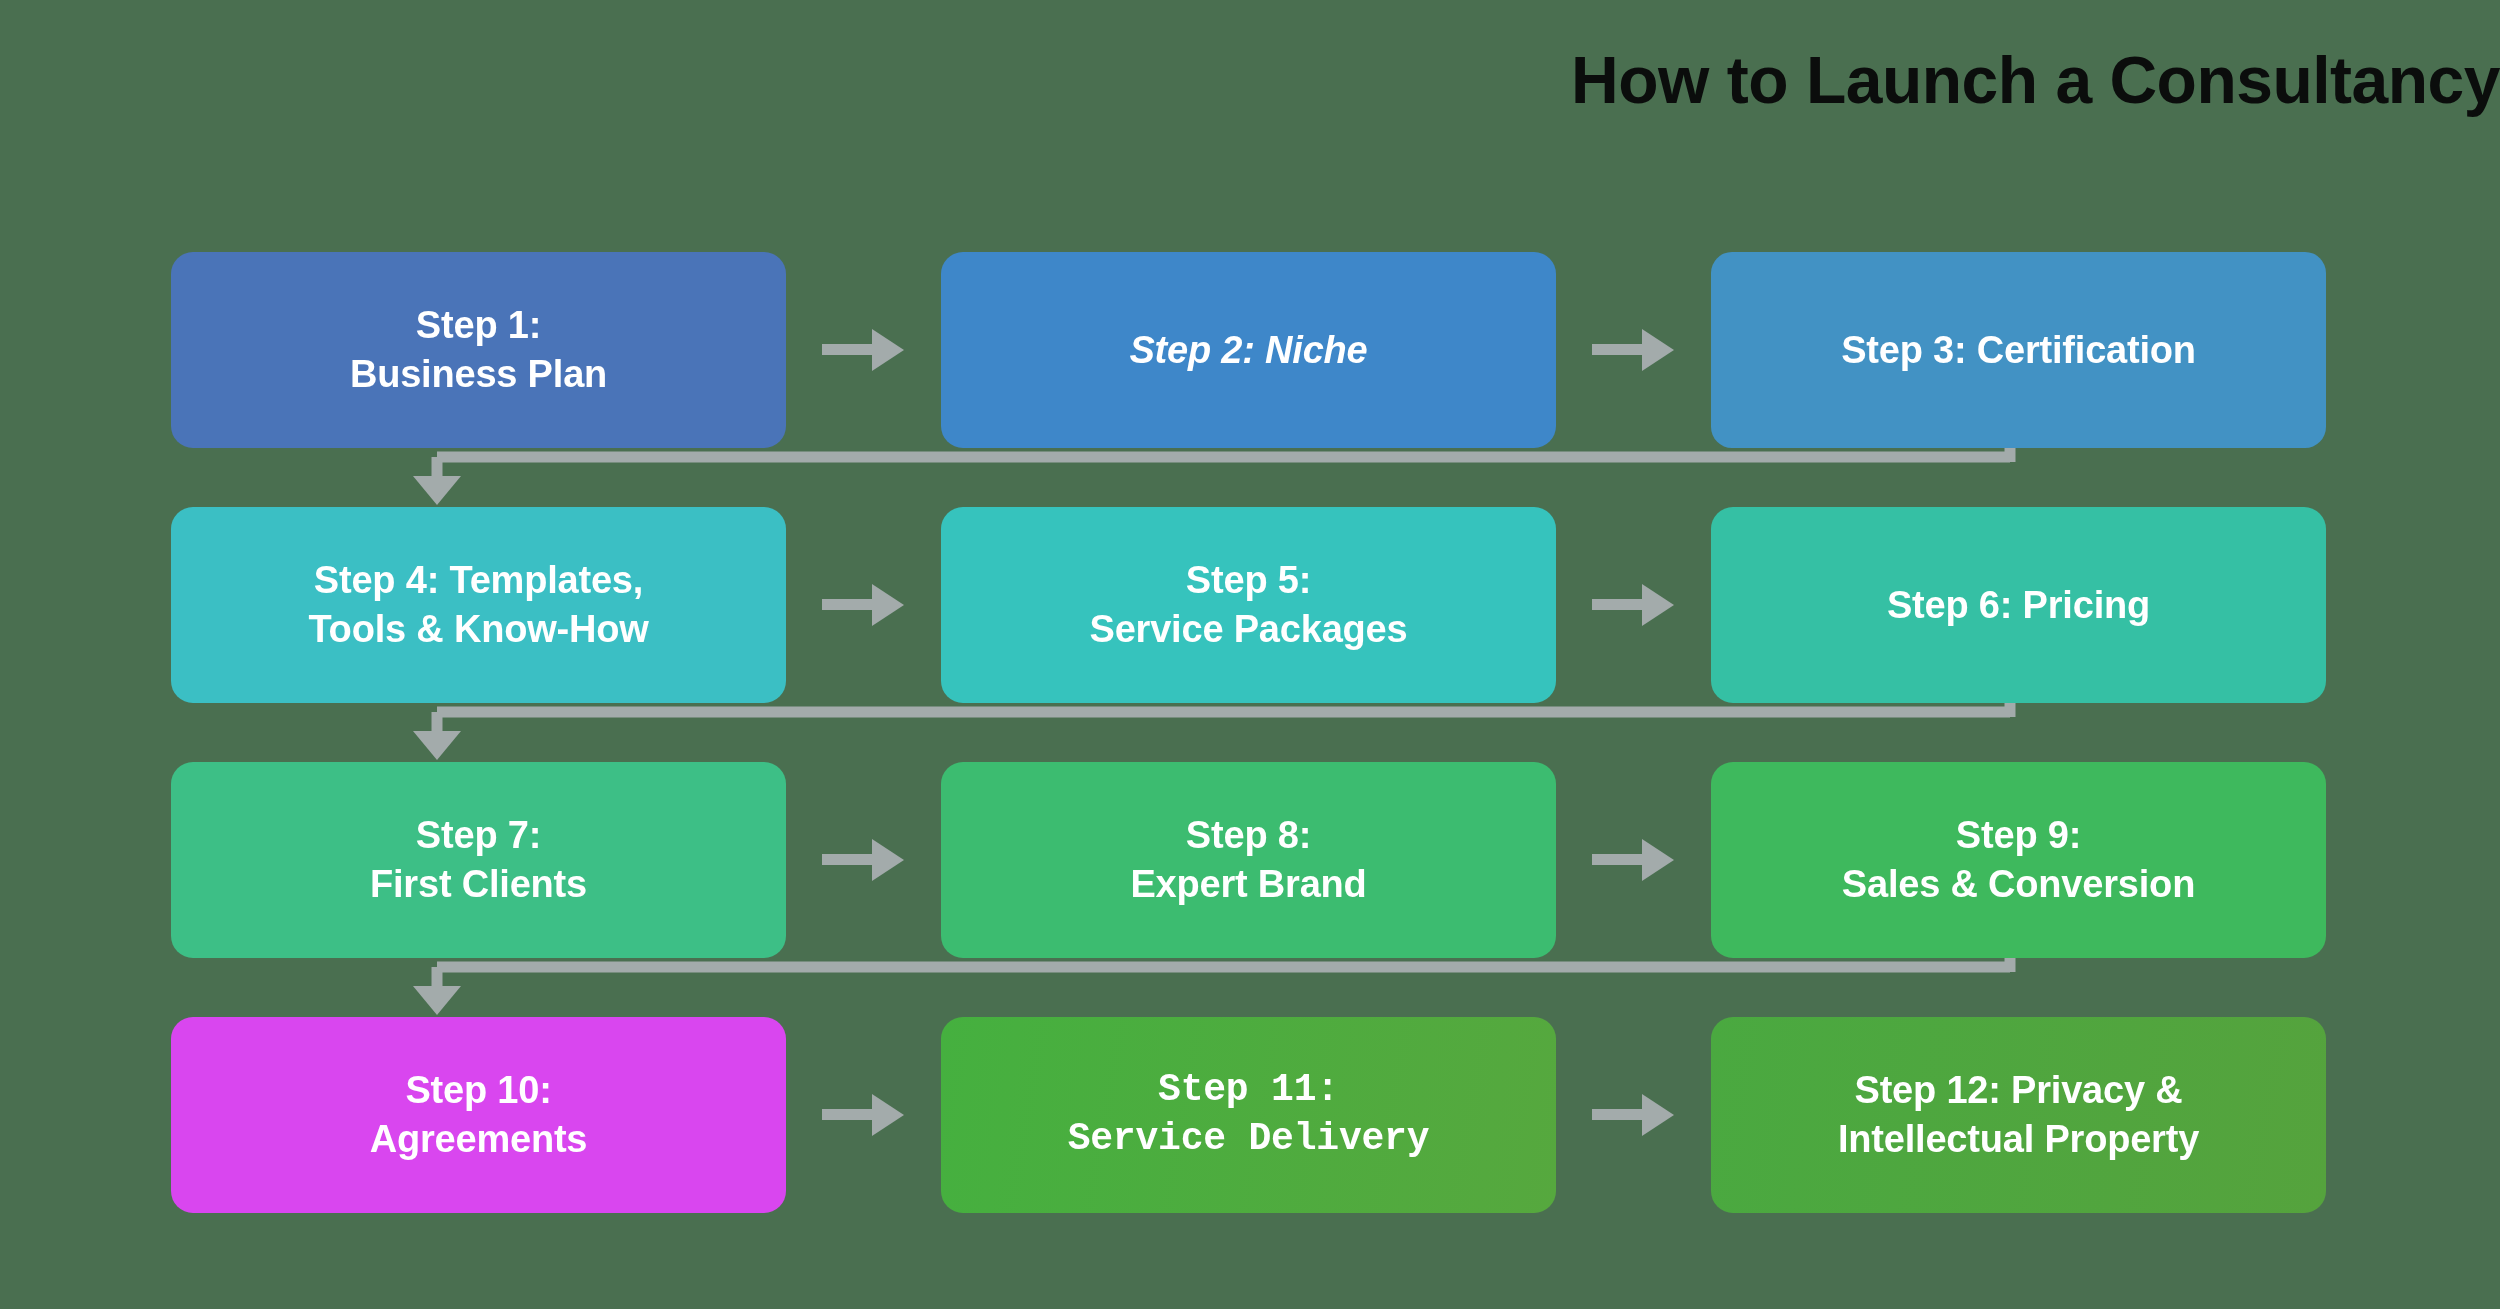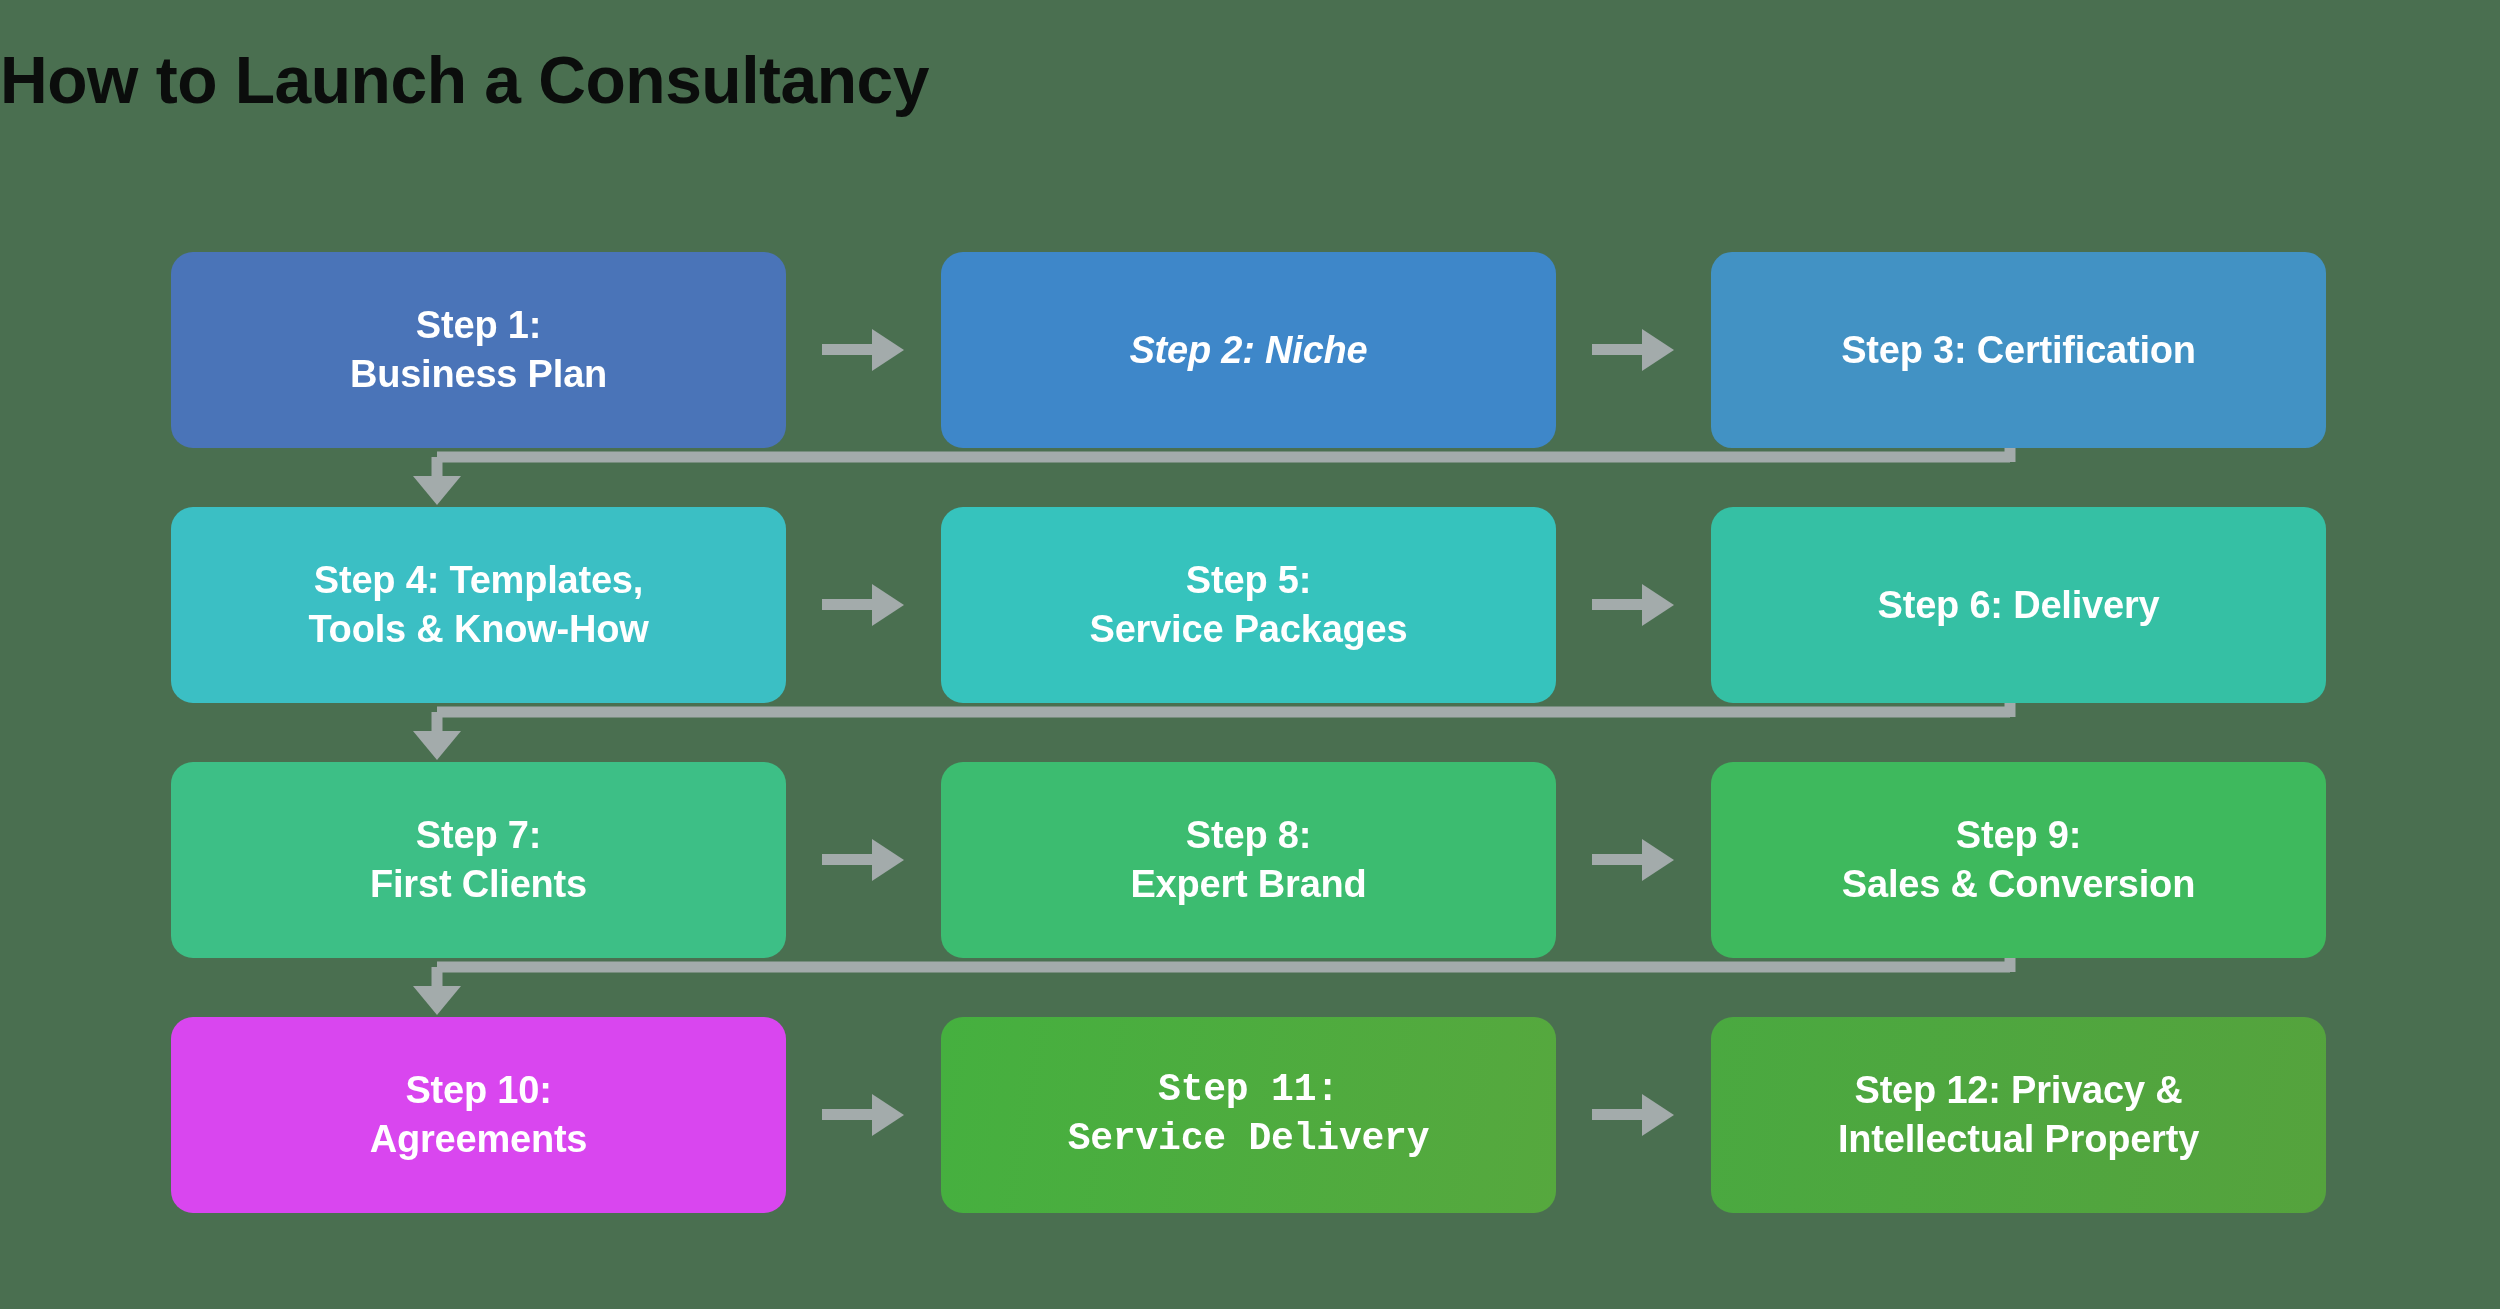--- a/index.html
+++ b/index.html
@@ -22,21 +22,21 @@
     width: 2500px;
     height: 1309px;
   }
 
   
   .title {
     position: absolute;
     top: 44px;
     left: 0;
     width: 2500px;
-    text-align: left;
+    text-align: right;
     font-size: 66px;
     font-weight: bold;
     letter-spacing: -0.5px;
     color: #0b0d0c;
     line-height: 1.1;
   }
 
   
   .flow {
     position: absolute;
@@ -166,21 +166,21 @@
       </svg>
     </div>
     <div class="step-box c-5">Step 5:
 Service Packages</div>
     <div class="h-arrow">
       <svg width="84" height="46" viewBox="0 0 84 46" xmlns="http://www.w3.org/2000/svg">
         <rect x="0" y="17" width="52" height="11" fill="#a3abab"></rect>
         <polygon points="50,2 50,44 82,23" fill="#a3abab"></polygon>
       </svg>
     </div>
-    <div class="step-box c-6">Step 6: Delivery</div>
+    <div class="step-box c-6">Step 6: Pricing</div>
 
     <div class="step-box c-7">Step 7:
 First Clients</div>
     <div class="h-arrow">
       <svg width="84" height="46" viewBox="0 0 84 46" xmlns="http://www.w3.org/2000/svg">
         <rect x="0" y="17" width="52" height="11" fill="#a3abab"></rect>
         <polygon points="50,2 50,44 82,23" fill="#a3abab"></polygon>
       </svg>
     </div>
     <div class="step-box c-8">Step 8:

